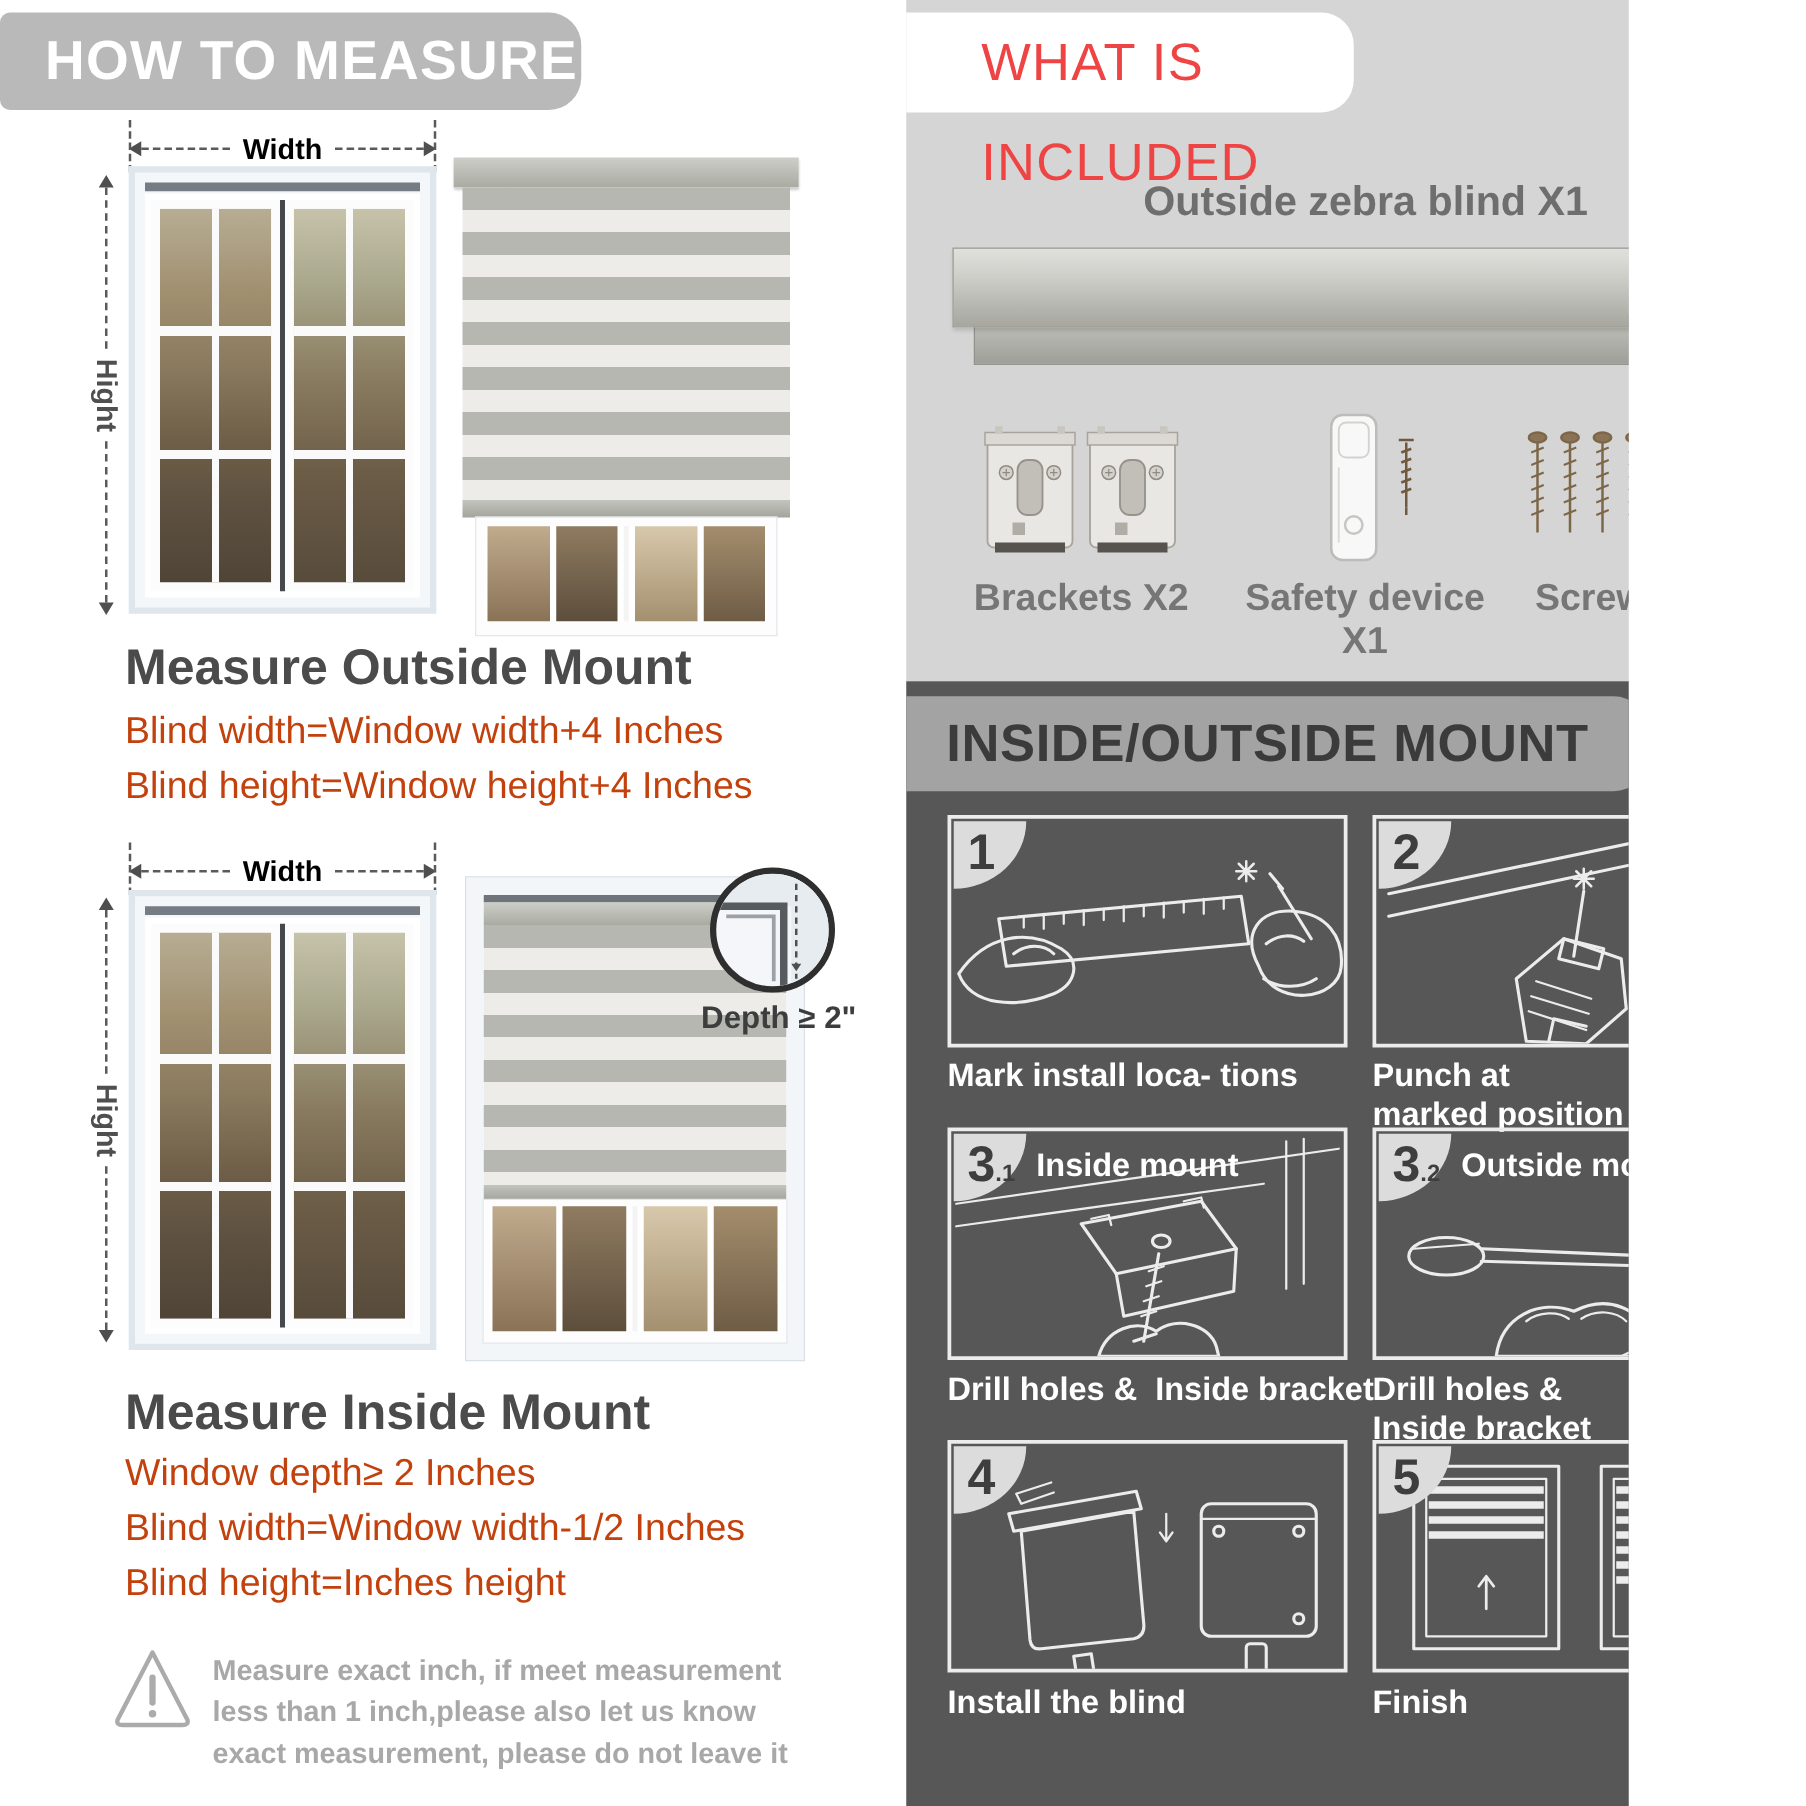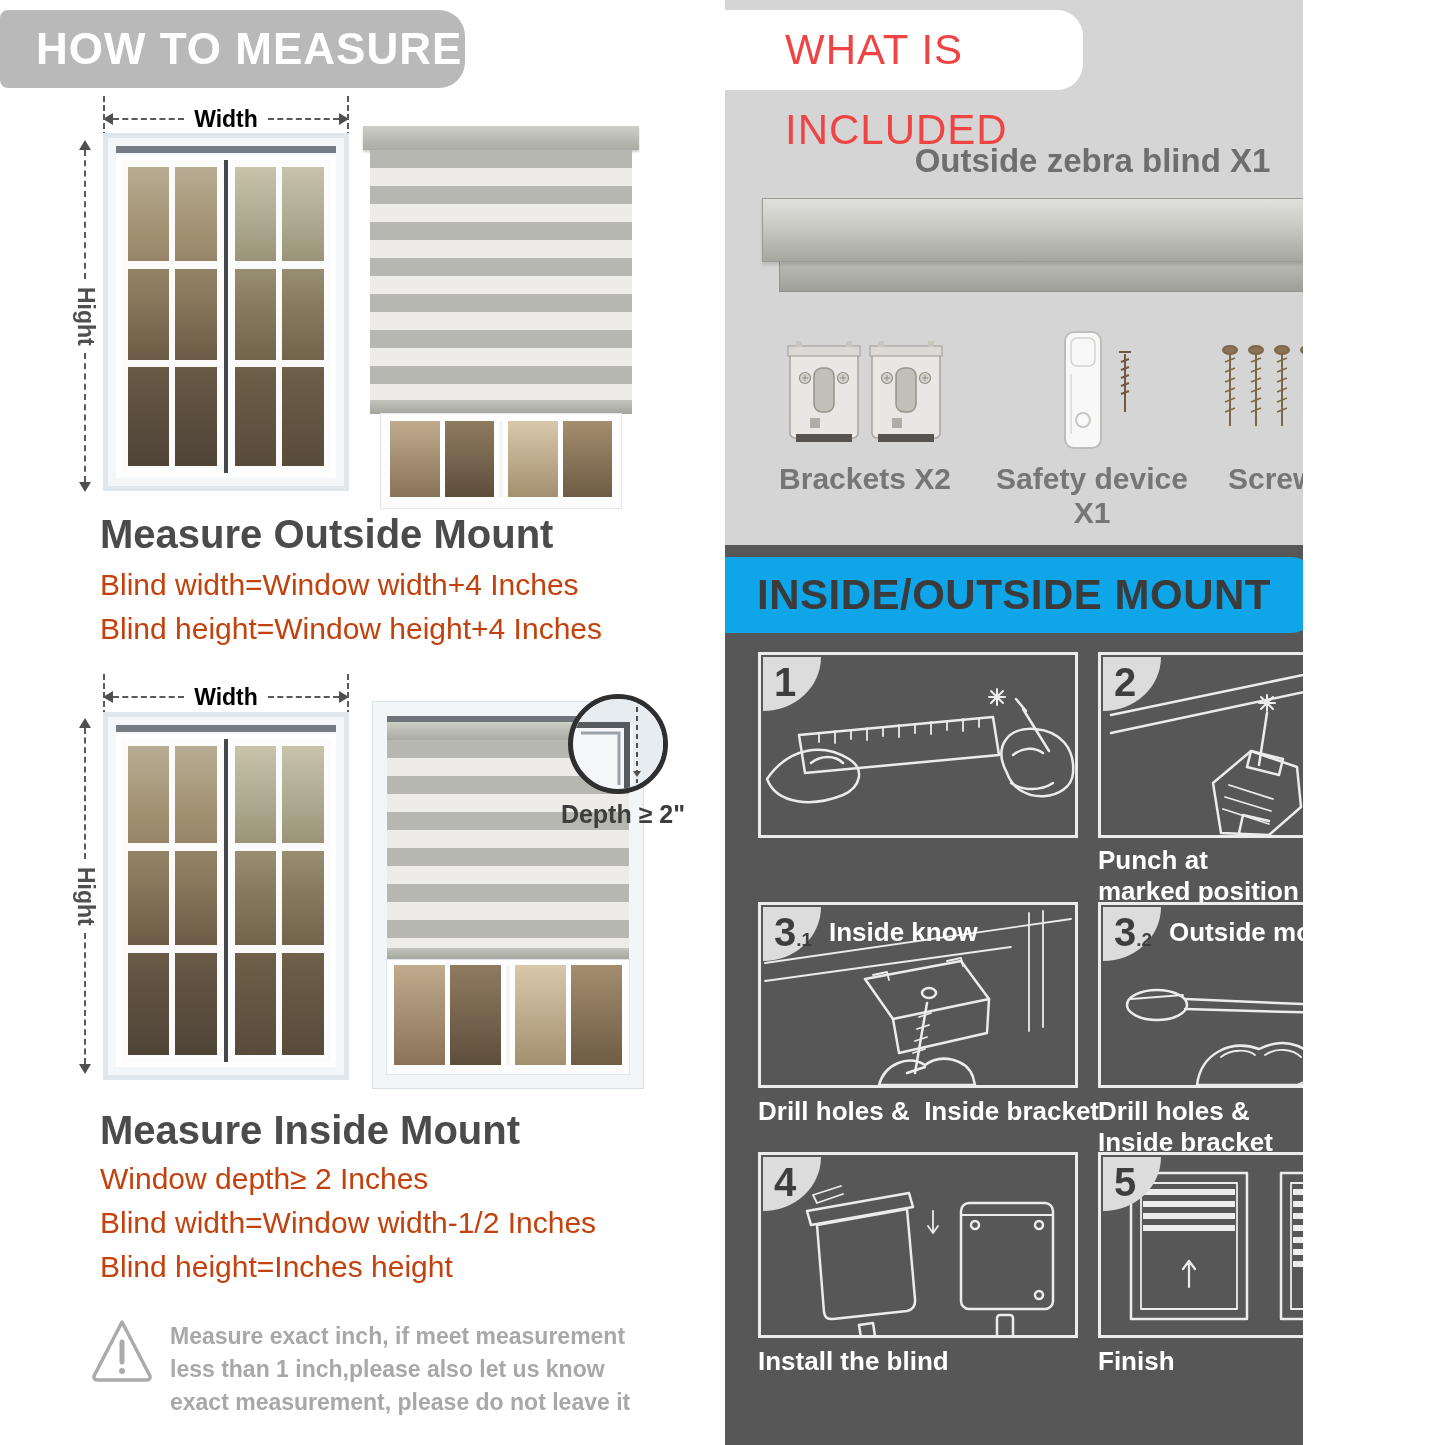--- a/index.html
+++ b/index.html
@@ -9,21 +9,21 @@
 
   
   .banner-left { left:0; top:10px; width:465px; height:78px; background:#b9b9b9;
     border-radius:8px 26px 26px 8px; color:#fff; font-weight:bold; font-size:44px;
     line-height:78px; padding-left:36px; letter-spacing:1px; }
   .panel-gray  { left:725px; top:0; width:720px; height:545px; background:#d5d5d5; }
   .panel-dark  { left:725px; top:545px; width:720px; height:900px; background:#575757; }
   .banner-included { left:725px; top:10px; width:358px; height:80px; background:#fff;
     border-radius:0 26px 26px 0; color:#ef4444; font-weight:normal; font-size:42px;
     line-height:80px; padding-left:60px; letter-spacing:1px; }
-  .banner-mount { left:725px; top:557px; width:592px; height:76px; background:#0ea5e9;
+  .banner-mount { left:725px; top:557px; width:592px; height:76px; background:#a3a3a3;
     border-radius:0 26px 26px 0; color:#3b3b3b; font-weight:bold; font-size:42px;
     line-height:76px; padding-left:32px; letter-spacing:0.5px; }
 
   
   .sec-title { color:#4b4b4b; font-weight:bold; font-size:40px; }
   .sec-line  { color:#c2410c; font-weight:normal; font-size:30px; }
   .warn-text { color:#a8a8a8; font-weight:bold; font-size:23px; line-height:33px; width:470px; }
 
   
   .photo-win { border:5px solid #dfe6ec; background:#f4f7fa; padding:8px; display:flex; flex-direction:column; }
@@ -327,20 +327,21 @@
       <path d="M58,78 v9 M74,76 v12 M90,75 v9 M106,73 v12 M122,72 v9 M138,70 v12 M154,69 v9 M170,67 v12 M186,66 v9 M202,64 v12 M218,63 v9" stroke-width="1.8"></path>
       <path d="M6,124 C28,92 62,88 88,104 C104,114 100,132 82,140 C52,152 16,150 6,124 Z"></path>
       <path d="M50,108 C60,100 74,100 82,108"></path>
       <path d="M246,118 C232,92 246,72 274,74 C300,76 314,94 312,118 C310,146 258,152 246,118 Z"></path>
       <path d="M252,100 C262,92 274,92 282,98 M250,128 C262,136 280,136 292,128"></path>
       <path d="M262,54 L288,96 M255,44 l10,12"></path>
       <path d="M228,42 h16 M236,34 v16 M230,36 l12,12 M242,36 l-12,12" stroke-width="2"></path>
     </svg>
     <div class="badge"><span>1</span><span class="badge-sub"></span></div>
   </div>
+  <div class="abs step-caption" style="left:758px; top:845px;">Mark install loca- tions</div>
 
   <div class="abs step-panel" style="left:1098px; top:652px;">
     <svg class="lineart" width="314" height="180" viewBox="0 0 314 180">
       <path d="M10,60 L250,10 M10,78 L255,26 M250,10 L310,40 M255,26 L310,52 M310,40 V54 M282,2 L282,26"></path>
       <path d="M158,110 L166,58"></path>
       <path d="M158,48 h16 M166,40 v16 M160,42 l12,12 M172,42 l-12,12" stroke-width="2"></path>
       <path d="M146,112 L178,120 L182,104 L150,96 Z"></path>
       <path d="M120,178 L112,128 L150,96 L196,112 L200,152 L168,180 Z"></path>
       <path d="M128,130 l44,14 M124,142 l46,14 M122,154 l46,15" stroke-width="1.8"></path>
       <path d="M138,178 L142,160 L168,166"></path>
@@ -355,21 +356,21 @@
       <path d="M104,74 L200,56 L228,94 L132,114 Z"></path>
       <path d="M228,94 L226,128 L138,148 L132,114"></path>
       <ellipse cx="168" cy="88" rx="7" ry="5"></ellipse>
       <path d="M112,70 l14,-3 l2,8 M186,56 l14,-3 l2,8" stroke-width="1.8"></path>
       <path d="M166,98 L154,168"></path>
       <path d="M158,112 l12,-4 M156,124 l12,-4 M154,136 l12,-4 M152,148 l12,-4" stroke-width="1.8"></path>
       <path d="M146,168 l18,-6"></path>
       <path d="M118,180 C124,158 148,150 164,160 C180,148 206,154 212,172 L214,180 Z"></path>
     </svg>
     <div class="badge"><span>3</span><span class="badge-sub">.1</span></div>
-    <div class="panel-label">Inside know</div>
+    <div class="panel-label">Inside mount</div>
   </div>
   <div class="abs step-caption" style="left:758px; top:1096px;">Drill holes &amp;  Inside bracket</div>
 
   <div class="abs step-panel" style="left:1098px; top:902px;">
     <svg class="lineart" width="314" height="180" viewBox="0 0 314 180">
       <path d="M196,180 L314,124 M226,180 L314,146 M258,180 L314,166" stroke-width="1.8"></path>
       <path d="M212,42 L298,32 L312,72 L226,86 Z"></path>
       <path d="M312,72 L310,108 L232,120 L226,86"></path>
       <circle cx="294" cy="92" r="9"></circle>
       <path d="M288,92 h12 M294,86 v12" stroke-width="1.8"></path>

